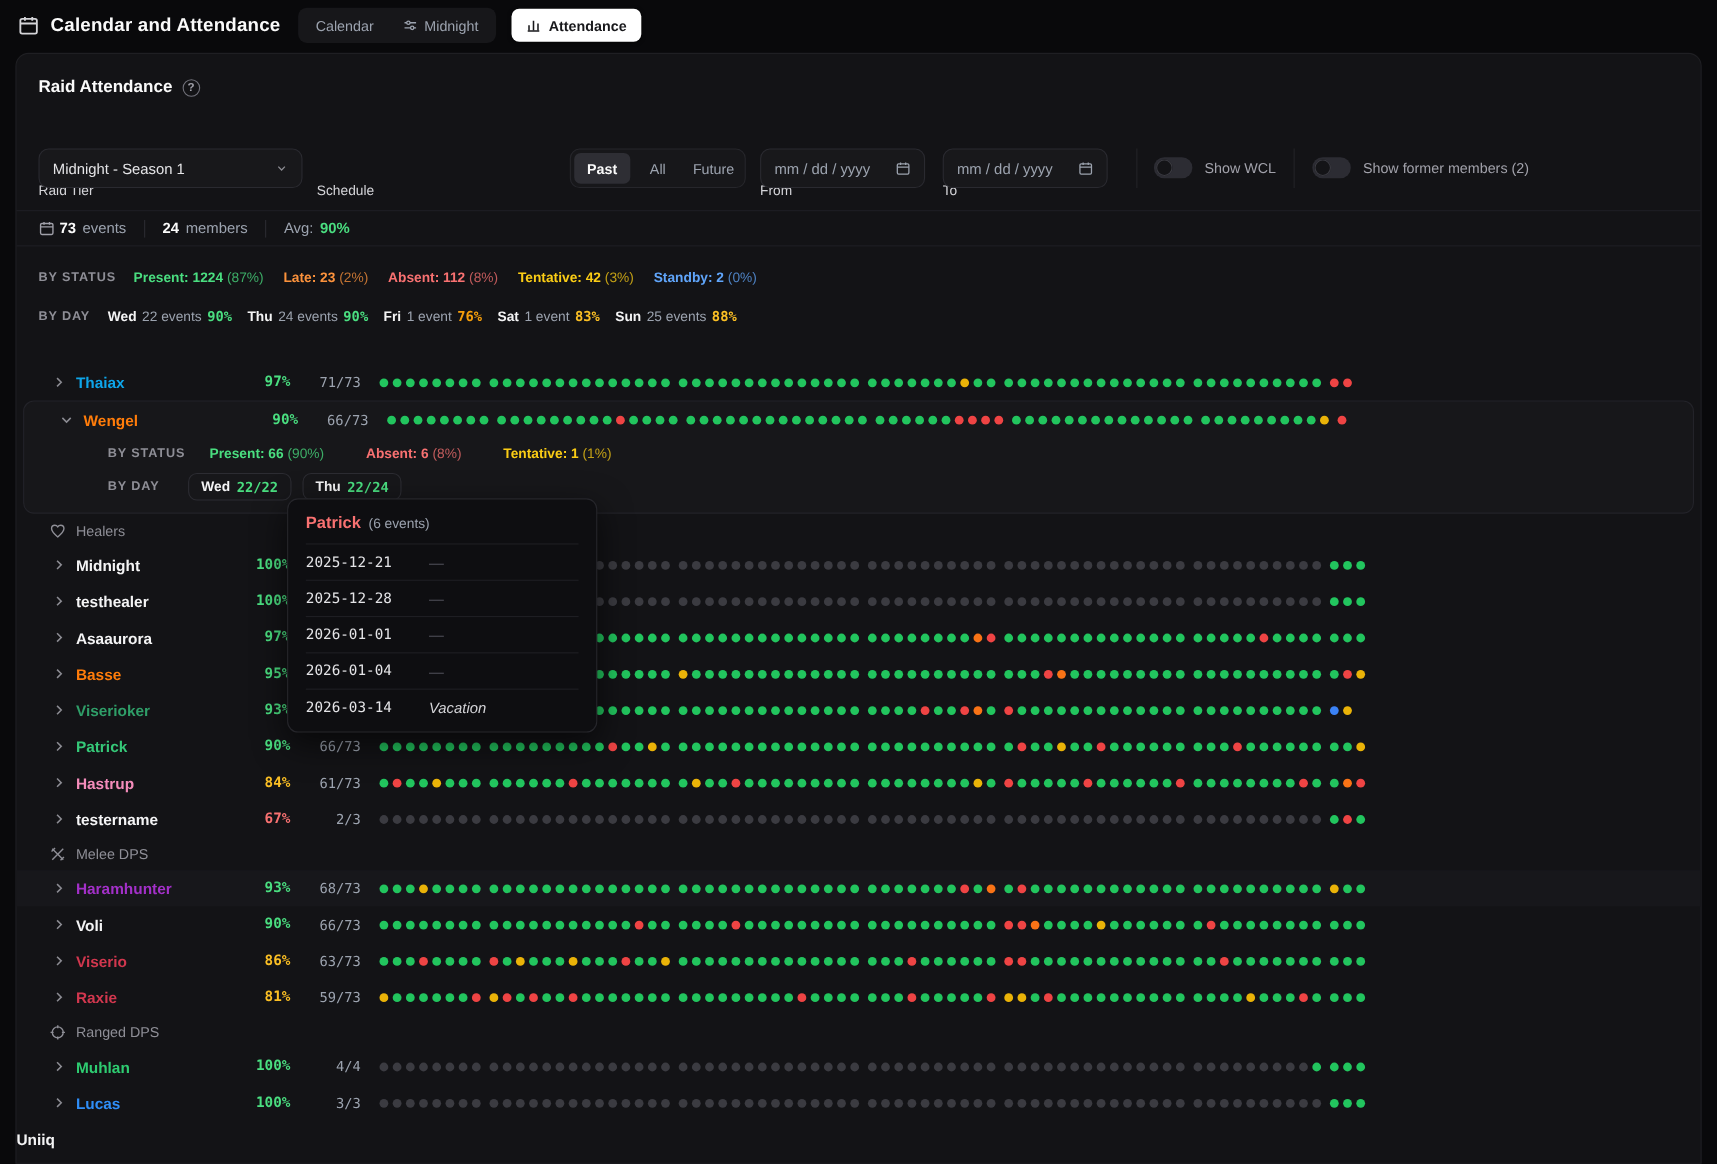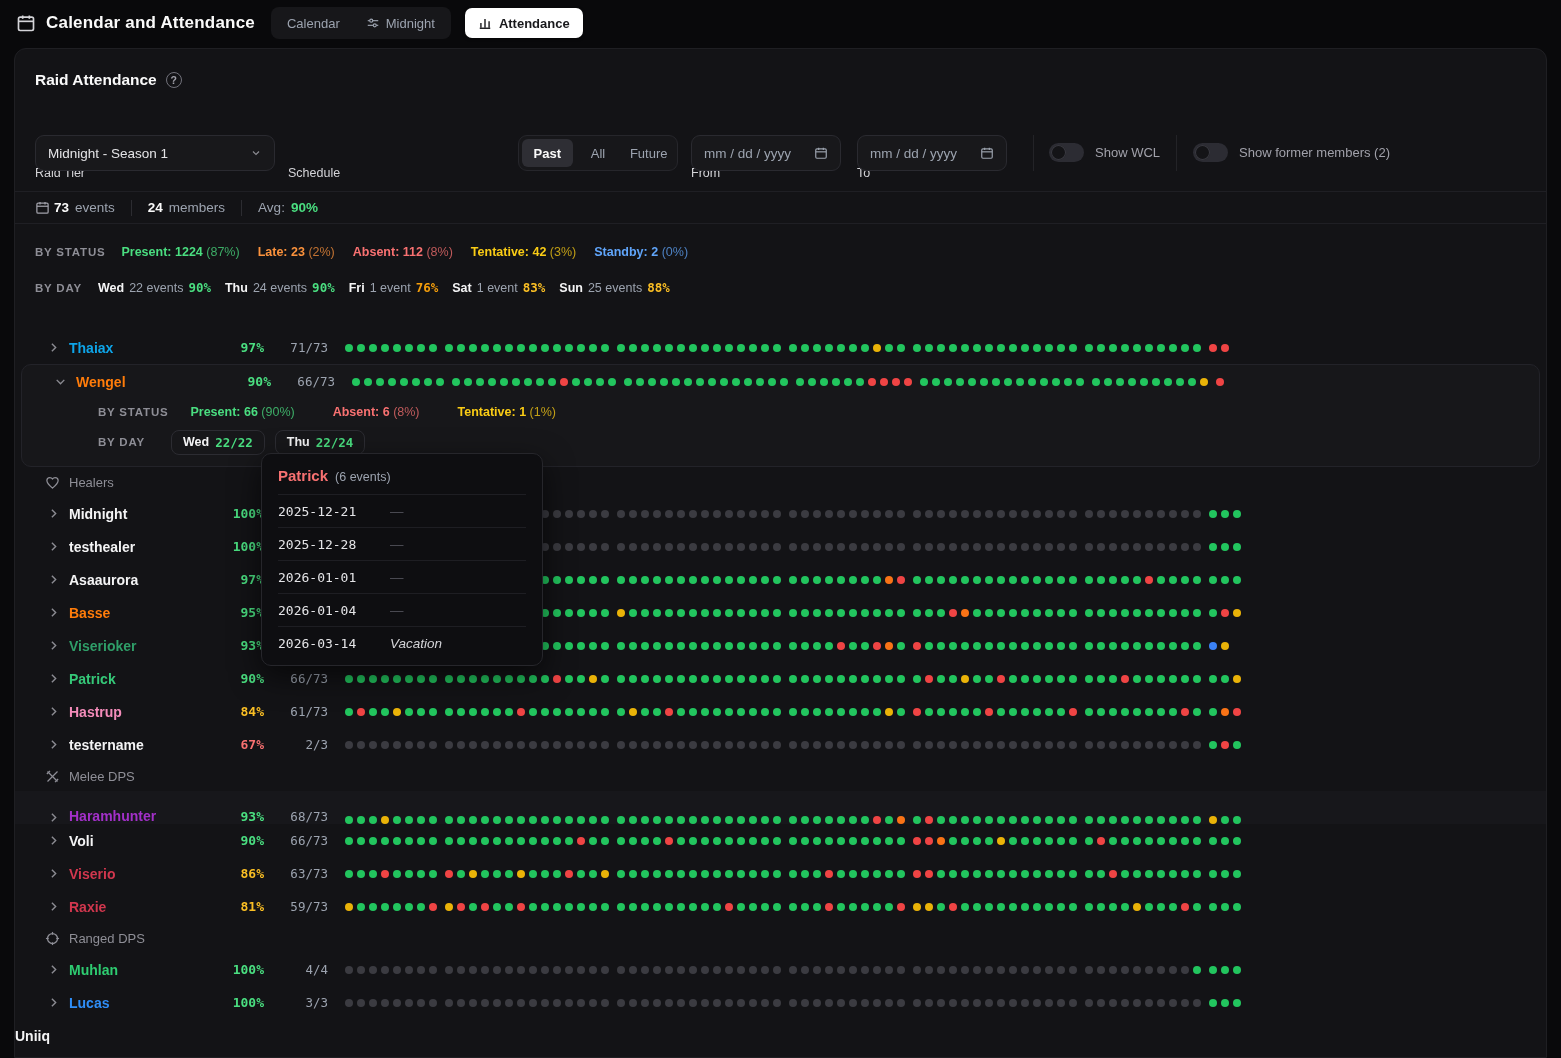--- a/index.html
+++ b/index.html
@@ -66,21 +66,21 @@
   .day-item { margin-right:14px; color:#9ca3af; }
   .day-item b { color:#f4f4f5; font-weight:700; margin-right:5px; }
   .day-item .dpct { font-family:"DejaVu Sans Mono", monospace; font-weight:700; margin-left:5px; }
 
   
   .roster { position:absolute; left:0; right:0; top:282px; }
   .sec-head { height:30px; display:flex; align-items:center; gap:9px; padding-left:30px;
               color:#8e8e96; font-size:13px; }
   .sec-head svg { width:15px; height:15px; }
   .m-row { height:33px; display:flex; align-items:center; cursor:pointer; }
-  .m-row.hl { background:#17171b;align-items:flex-end; }
+  .m-row.hl { background:#17171b; }
   .chev { width:22px; margin-left:32px; color:#8b8b92; display:flex; align-items:center; }
   .chev svg { width:13px; height:13px; }
   .mname { width:125px; font-size:14px; font-weight:600; }
   .mpct { width:70px; text-align:right; font-family:"DejaVu Sans Mono", monospace;
           font-size:13px; font-weight:700; }
   .mcount { width:64px; text-align:right; font-family:"DejaVu Sans Mono", monospace;
             font-size:12.5px; color:#9ca3af; }
   .dots { display:flex; margin-left:17px; align-items:center; }
   .dgroup { display:flex; gap:4px; margin-right:8px; }
   .dot { width:8px; height:8px; border-radius:50%; }

